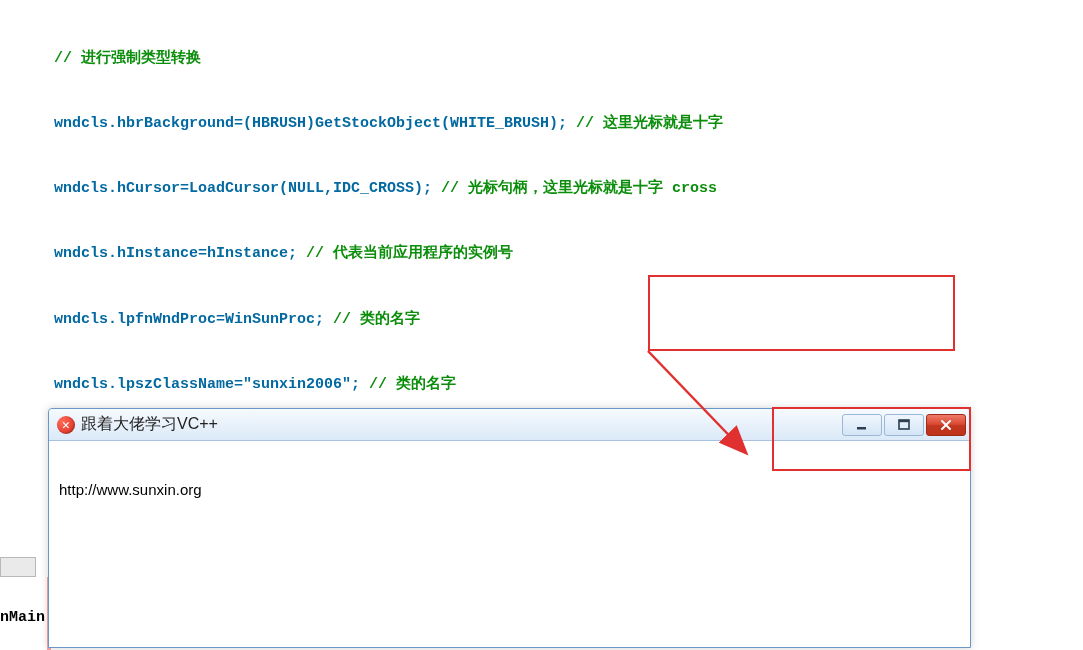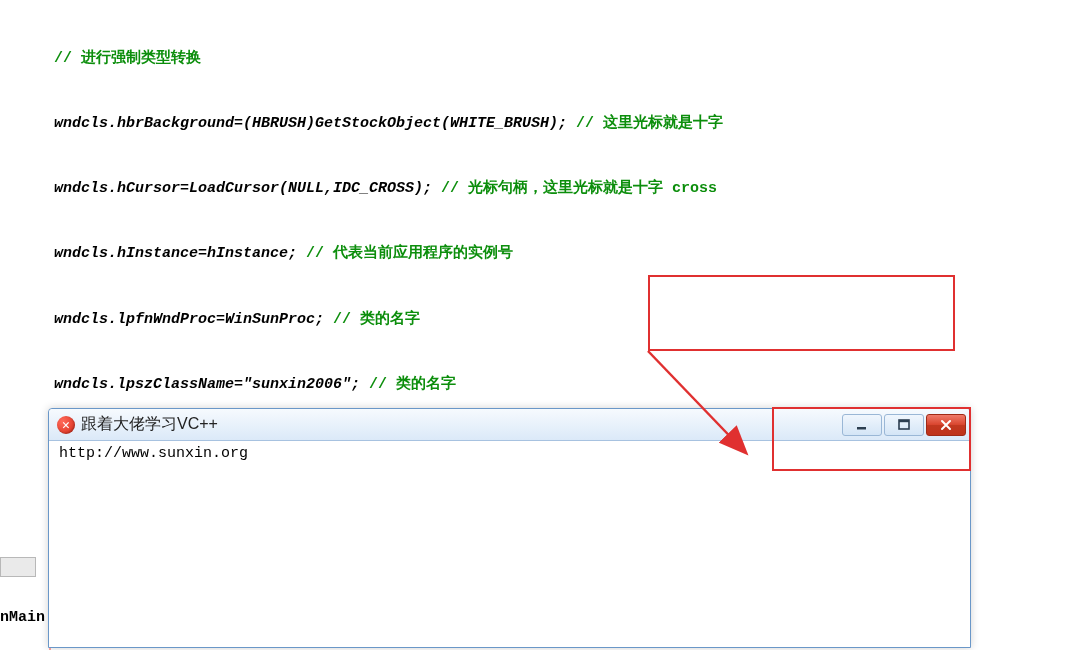--- a/index.html
+++ b/index.html
@@ -14,21 +14,21 @@
       overflow: hidden;
     }
     .code-area {
       padding: 4px 0 0 0;
       line-height: 1.45;
       white-space: pre;
       position: relative;
       z-index: 1;
     }
     .line { display: block; padding-left: 54px; }
-    .code { color: #000000; font-style: italic; }
+    .code { color: #0369a1; }
     .comment { color: #0c8e0c; margin-top: 32px; }
     .annot-box1 {
       position: absolute;
       border: 2px solid #e03030;
       left: 648px; top: 275px;
       width: 307px; height: 76px;
       pointer-events: none; z-index: 5;
     }
     .annot-box2 {
       position: absolute;
@@ -47,21 +47,21 @@
       left: 0; top: 557px;
       width: 36px; height: 20px;
       background: #eaeaea;
       border: 1px solid #b8b8b8;
       z-index: 2;
     }
     .edge-gutter {
       position: absolute;
       left: 0; top: 577px;
       width: 51px; height: 74px;
-      border-right: 2px solid #fca5a5;
+      border-right: 4px solid #fca5a5;
       background: #fff;
       z-index: 2;
       color: #000;
       font-weight: bold;
     }
     .edge-gutter .lbl { position: absolute; left: 0; top: 32px; }
     .app-window {
       position: absolute;
       left: 48px; top: 408px;
       width: 923px; height: 240px;
@@ -106,24 +106,25 @@
       display: flex; align-items: center; justify-content: center;
       cursor: pointer;
     }
     .win-btn.close {
       background: linear-gradient(#ef7a6a, #d9452e 49%, #c23820 50%, #bf3219);
       border-color: #9f2a16;
     }
     .win-btn svg { display: block; }
     .client-area {
       padding: 4px 10px;
-      font-family: Liberation Mono, monospace;
+      font-family: Liberation Sans, sans-serif;
       font-weight: normal;
       font-size: 15px;
       color: #000;
+      margin-top: 36px;
     }
   </style>
 </head>
 <body>
 
 <div class="code-area">
   <span class="line"><span class="comment">// 进行强制类型转换</span></span>
   <span class="line"><span class="code">wndcls.hbrBackground=(HBRUSH)GetStockObject(WHITE_BRUSH); </span><span class="comment">// 这里光标就是十字</span></span>
   <span class="line"><span class="code">wndcls.hCursor=LoadCursor(NULL,IDC_CROSS); </span><span class="comment">// 光标句柄，这里光标就是十字 cross</span></span>
   <span class="line"><span class="code">wndcls.hInstance=hInstance; </span><span class="comment">// 代表当前应用程序的实例号</span></span>

